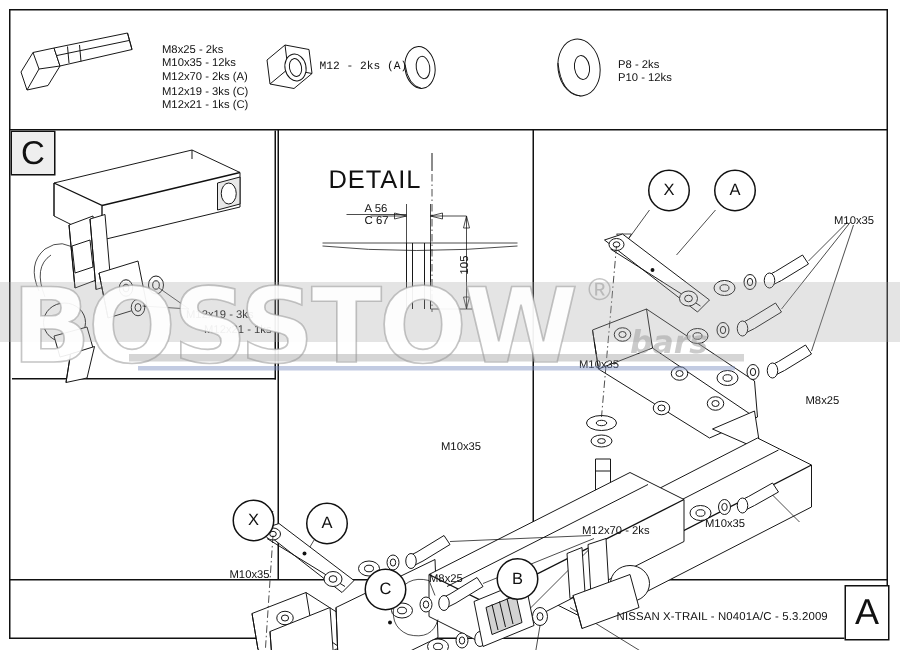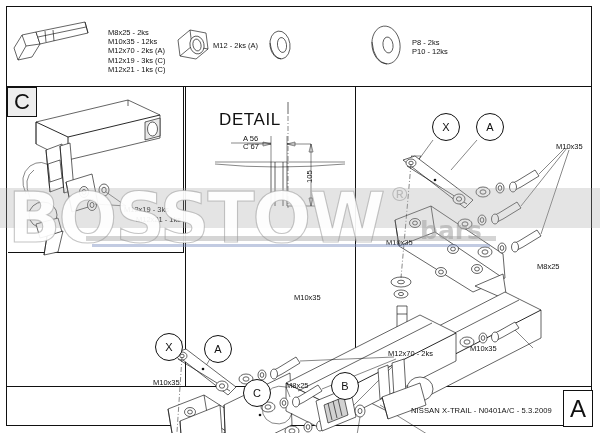--- a/index.html
+++ b/index.html
@@ -49,22 +49,22 @@
   .wm .band2{position:absolute;left:86px;top:68px;width:410px;height:5px;
       background:rgba(150,150,150,.40);}
   .wm .band3{position:absolute;left:92px;top:76px;width:398px;height:3px;
       background:rgba(120,140,190,.45);}
   .wm .bigtext{position:absolute;left:8px;top:10px;font-size:69px;font-weight:700;
       font-family:"DejaVu Sans",sans-serif;letter-spacing:-2px;
       color:rgba(255,255,255,.92);
       -webkit-text-stroke:1.1px rgba(150,150,150,.55);}
   .wm .reg{position:absolute;left:392px;top:14px;font-size:21px;
       color:rgba(150,150,150,.55);}
-  .wm .sub{position:absolute;left:420px;top:48px;font-size:25px;font-weight:700;
-      color:rgba(160,160,160,.55);
+  .wm .sub{position:absolute;left:420px;top:48px;font-size:21px;font-weight:700;
+      font-style:italic;color:rgba(160,160,160,.55);
       font-family:"DejaVu Sans",sans-serif;}
 
   svg{position:absolute;left:0;top:0;overflow:visible;}
   .ln{stroke:#111;stroke-width:.65;fill:none;}
   .ln2{stroke:#111;stroke-width:.9;fill:none;}
   .fillw{fill:#ffffff;stroke:#111;stroke-width:.65;}
   .fillg{fill:#e8e8e8;stroke:#111;stroke-width:.65;}
   .filld{fill:#d2d2d2;stroke:#111;stroke-width:.65;}
   .thin{stroke:#111;stroke-width:.5;fill:none;}
   .dash{stroke:#111;stroke-width:.5;fill:none;stroke-dasharray:5 2 1 2;}
@@ -113,21 +113,21 @@
 
     <g>
       <ellipse class="fillw" cx="386" cy="45" rx="14" ry="19" transform="rotate(-8 386 45)"></ellipse>
       <ellipse class="fillw" cx="388" cy="45" rx="5" ry="8" transform="rotate(-8 388 45)"></ellipse>
       <path class="ln" d="M372,42 Q374,62 387,64"></path>
     </g>
   </svg>
 
   <div class="lbl" style="left:108px;top:28px;"><span>M8x25 - 2ks</span><br><span>M10x35 - 12ks</span><br><span>M12x70 - 2ks (A)</span><br><span>M12x19 - 3ks (C)</span><br><span>M12x21 - 1ks (C)</span></div>
 
-  <div class="lbl" style="left:213px;top:41px;"><span>M12 - 2ks (A)</span></div>
+  <div class="lbl" style="left:213px;top:41px;font-family:Liberation Mono, monospace;"><span>M12 - 2ks (A)</span></div>
 
 
   <div class="lbl" style="left:412px;top:38px;"><span>P8 - 2ks</span><br><span>P10 - 12ks</span></div>
 
   <svg width="190" height="170" style="left:0;top:86px;">
 
     <path class="fillw" d="M36,36 L128,14 L160,29 L160,52 L68,74 L36,58 Z"></path>
     <path class="ln2" d="M36,36 L68,51 L68,74"></path>
     <path class="ln2" d="M68,51 L160,29"></path>
     <path class="ln" d="M36,58 L36,36"></path>

